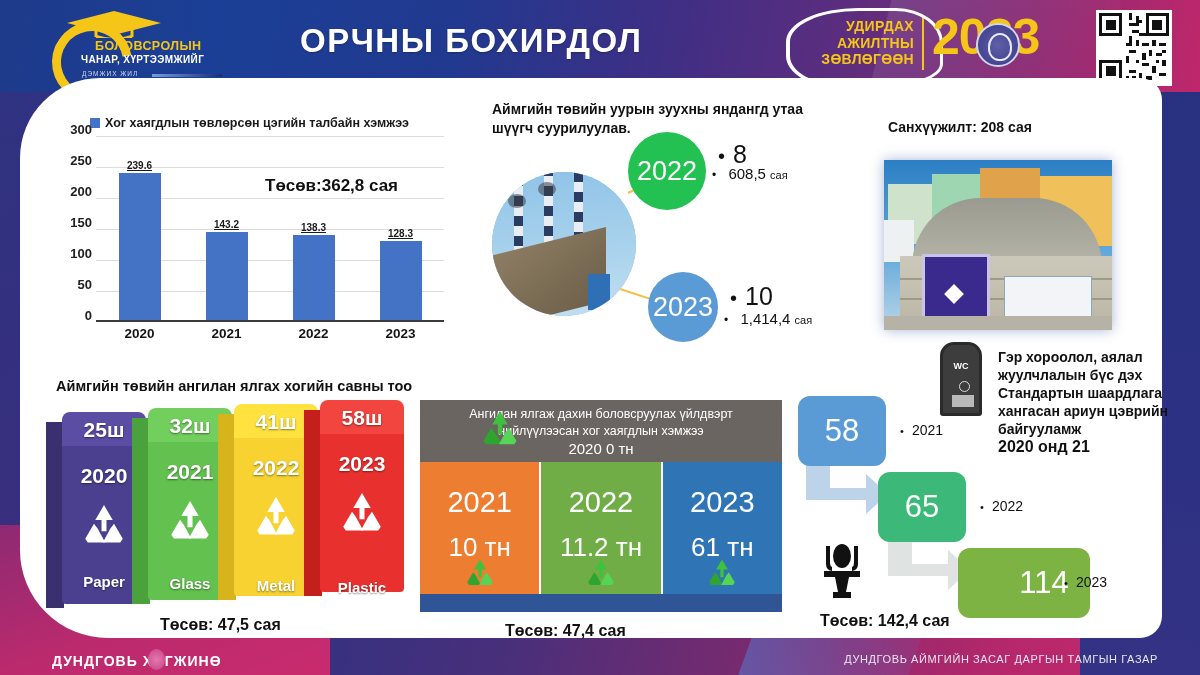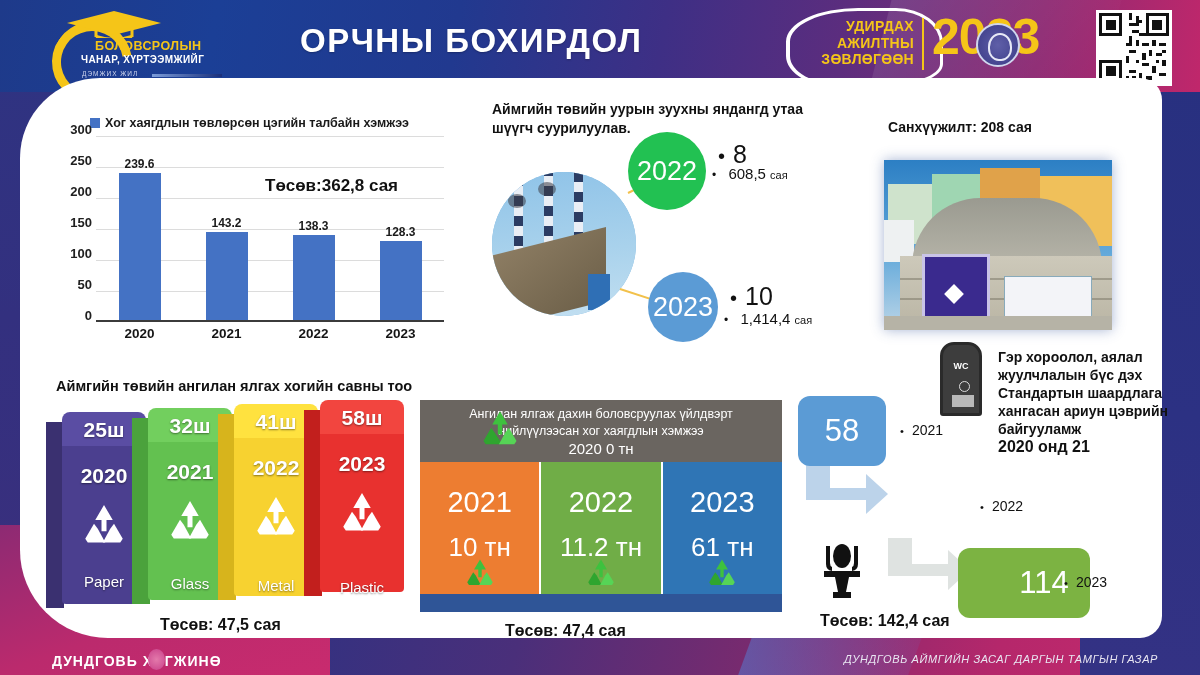--- a/index.html
+++ b/index.html
@@ -71,21 +71,21 @@
   .legend-sw{width:10px;height:10px;background:#4472C4;}
   .legend-tx{font-size:12.5px;font-weight:bold;color:#1a1a1a;white-space:nowrap;}
   .plot{position:absolute;left:46px;top:20px;width:348px;height:186px;}
   .gl{position:absolute;left:0;width:348px;height:1px;background:#dcdcdc;}
   .axis{position:absolute;left:0;bottom:0;width:348px;height:2px;background:#3b3b3b;}
   .yl{position:absolute;right:352px;font-size:13px;font-weight:bold;color:#202020;
     text-align:right;width:40px;transform:translateY(-8px);}
   .bars{position:absolute;left:0;bottom:2px;width:348px;height:184px;
     display:flex;align-items:flex-end;}
   .bcol{flex:1;display:flex;flex-direction:column;align-items:center;justify-content:flex-end;height:100%;}
-  .bval{font-size:12px;font-weight:bold;color:#1a1a1a;margin-bottom:2px;}
+  .bval{font-size:10px;font-weight:bold;color:#1a1a1a;margin-bottom:2px;text-decoration:underline;}
   .brect{width:42px;background:#4472C4;}
   .xlabels{position:absolute;left:46px;top:210px;width:348px;display:flex;}
   .xl{flex:1;text-align:center;font-size:13.5px;font-weight:bold;color:#151515;}
   .budget-note{position:absolute;left:215px;top:60px;font-size:17px;font-weight:bold;color:#111;}
 
   
   .stackhead{position:absolute;left:492px;top:100px;width:330px;font-size:14px;
     font-weight:bold;color:#111;line-height:19px;}
   .photo-circ{position:absolute;left:492px;top:172px;width:144px;height:144px;border-radius:50%;
     overflow:hidden;background:#7fb6e0;}
@@ -129,21 +129,21 @@
   .bins{position:absolute;left:62px;top:398px;width:350px;height:210px;}
   .bin{position:absolute;top:14px;width:84px;height:190px;}
   .bin .lid{position:absolute;left:0;top:0;width:84px;height:38px;border-radius:8px 8px 0 0;}
   .bin .body{position:absolute;left:0;top:34px;width:84px;height:158px;border-radius:0 0 4px 4px;}
   .bin .side{position:absolute;left:-16px;top:10px;width:18px;height:186px;}
   .bcount{position:absolute;left:0;top:6px;width:84px;text-align:center;font-size:21px;
     font-weight:bold;color:#fff;text-shadow:0 1px 2px rgba(0,0,0,.45);}
   .byear{position:absolute;left:0;top:52px;width:84px;text-align:center;font-size:21px;
     font-weight:bold;color:#fff;text-shadow:0 1px 2px rgba(0,0,0,.45);}
   .bmat{position:absolute;left:0;bottom:12px;width:84px;text-align:center;font-size:15px;
-    font-weight:normal;color:#fff;text-shadow:0 1px 2px rgba(0,0,0,.45);}
+    font-weight:bold;color:#fff;text-shadow:0 1px 2px rgba(0,0,0,.45);}
   .recy{position:absolute;left:16px;top:88px;width:52px;height:50px;}
   .bins-budget{position:absolute;left:160px;top:616px;font-size:16px;font-weight:bold;color:#111;}
 
   
   .rt{position:absolute;left:420px;top:400px;width:362px;height:212px;}
   .rt-head{position:absolute;left:0;top:0;width:362px;height:62px;background:#6a6560;
     color:#fff;font-size:12.5px;text-align:center;padding-top:6px;box-sizing:border-box;line-height:17px;}
   .rt-2020{font-size:15px;}
   .rt-row{position:absolute;left:0;top:62px;width:362px;height:132px;display:flex;}
   .rt-c{flex:1;position:relative;border-right:2px solid #fff;}
@@ -171,21 +171,21 @@
   .arrow{position:absolute;}
   .toilet-ico{position:absolute;left:820px;top:542px;width:44px;height:56px;}
   .tl-budget{position:absolute;left:820px;top:612px;font-size:16px;font-weight:bold;color:#111;}
 
   
   .footer{position:absolute;left:0;bottom:0;width:1200px;height:38px;}
   .ft-logo{position:absolute;left:52px;bottom:6px;color:#fff;font-weight:bold;font-size:14px;
     letter-spacing:1px;}
   .ft-seal{position:absolute;left:148px;bottom:5px;width:17px;height:21px;border-radius:50%;
     background:radial-gradient(circle,#e379ab,#c9418a);}
-  .ft-right{position:absolute;right:42px;bottom:10px;color:#e9e6f2;font-size:11px;letter-spacing:.6px;font-style:italic;}
+  .ft-right{position:absolute;right:42px;bottom:10px;color:#e9e6f2;font-size:11px;letter-spacing:.6px;}
 </style>
 </head>
 <body>
 
 <div class="slide">
 
   <div class="bg-base"></div>
   <div class="bg-left"></div>
   <div class="bg-bottom-left"></div>
   <div class="bg-right"></div>
@@ -480,20 +480,21 @@
   </div>
 
   <svg class="arrow" style="left:800px;top:462px;width:90px;height:62px;" viewBox="0 0 90 62">
     <path d="M6 0 L30 0 L30 26 L66 26 L66 12 L88 32 L66 52 L66 38 L6 38 Z" fill="#bcd3ea"></path>
   </svg>
   <svg class="arrow" style="left:882px;top:538px;width:90px;height:62px;" viewBox="0 0 90 62">
     <path d="M6 0 L30 0 L30 26 L66 26 L66 12 L88 32 L66 52 L66 38 L6 38 Z" fill="#dfe3e1"></path>
   </svg>
 
   <div class="nbox n58">58</div>
+  <div class="nbox n65">65</div>
   <div class="nbox n114">114</div>
 
   <div class="yr dotb" style="left:900px;top:422px;">2021</div>
   <div class="yr dotb" style="left:980px;top:498px;">2022</div>
   <div class="yr dotb" style="left:1064px;top:574px;">2023</div>
 
   <svg class="toilet-ico" viewBox="0 0 44 56">
     <ellipse cx="22" cy="14" rx="9" ry="12" fill="#111"></ellipse>
     <path d="M6 4 L6 22 Q6 28 12 29 L12 25 Q10 24 10 21 L10 4 Z" fill="#111"></path>
     <path d="M38 4 L38 22 Q38 28 32 29 L32 25 Q34 24 34 21 L34 4 Z" fill="#111"></path>

